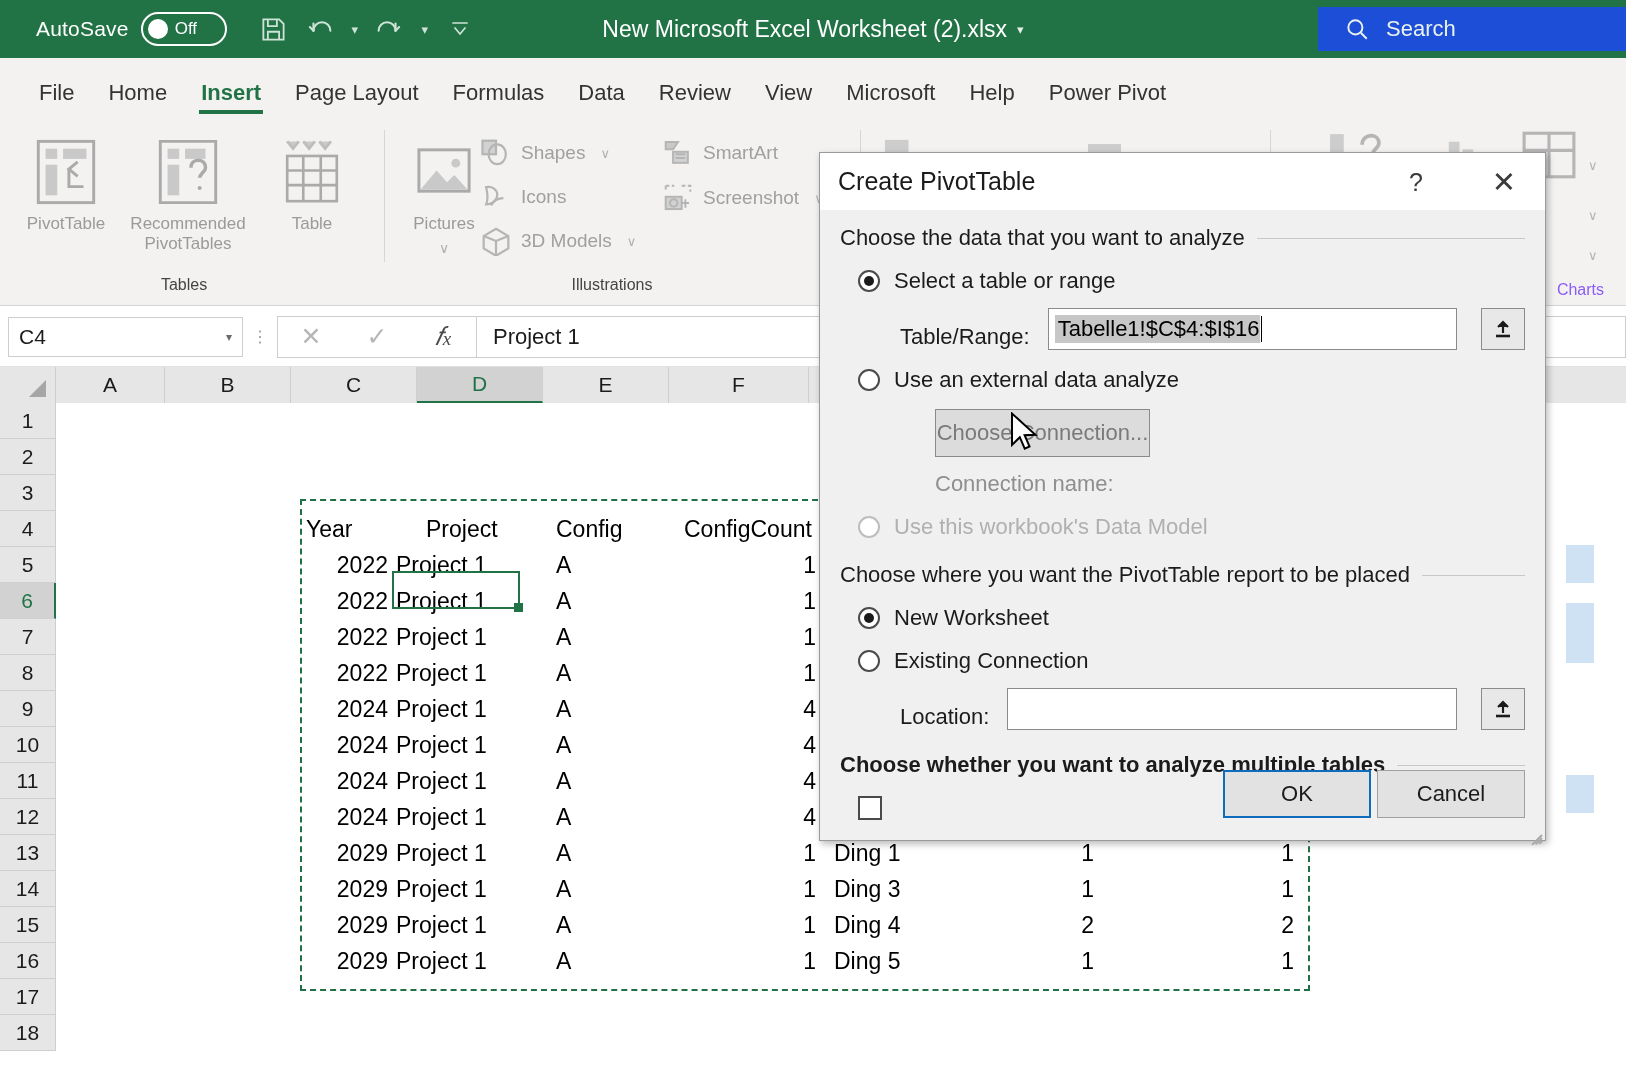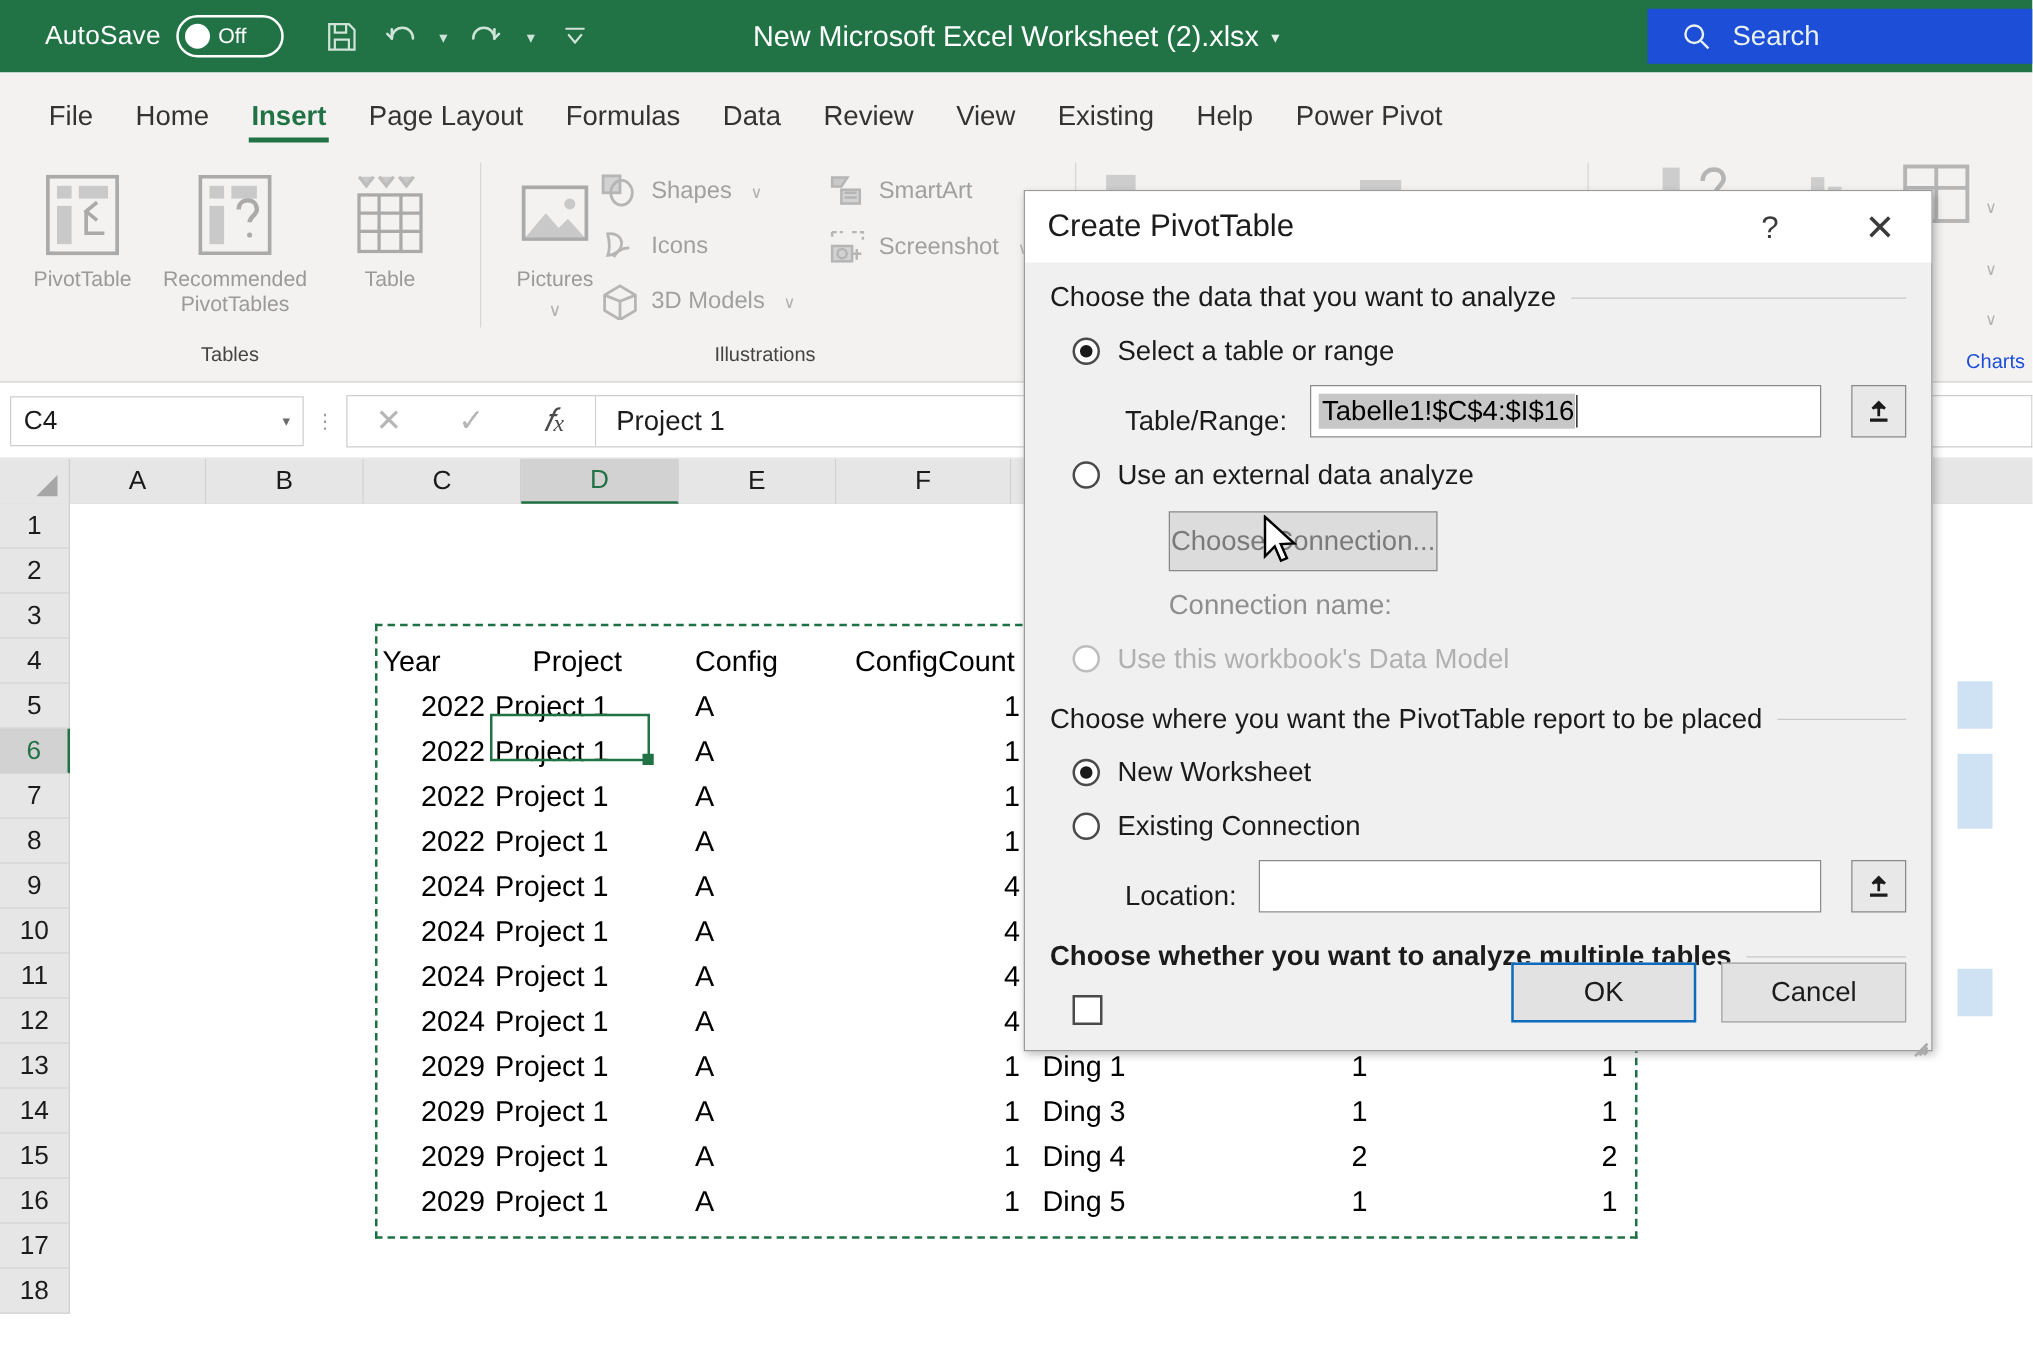--- a/index.html
+++ b/index.html
@@ -220,21 +220,21 @@
     background: #dcdcdc; border: 1px solid #8a8a8a;
     display: flex; align-items: center; justify-content: center;
     font-size: 22px; color: #7a7a7a;
   }
   .conn-name { margin-top: 14px; padding-left: 95px; font-size: 22px; color: #8e8e8e; }
 
   .chk-row { display: flex; align-items: center; gap: 14px; margin-top: 18px; padding-left: 18px; }
   .chkbox { width: 24px; height: 24px; background: #ffffff; border: 2px solid #4a4a4a; flex: none; }
 
   .dlg-buttons {
-    position: absolute; right: 20px; bottom: 22px; display: flex; gap: 20px;
+    position: absolute; right: 20px; bottom: 22px; display: flex; gap: 6px;
   }
   .btn {
     width: 148px; height: 48px; display: flex; align-items: center; justify-content: center;
     font-size: 22px; color: #1b1b1b; background: #e2e2e2; border: 1px solid #a0a0a0;
   }
   .btn.primary { border: 2px solid #0f6cbd; background: #e2e2e2; }
   .resize-grip { position: absolute; right: 3px; bottom: 2px; width: 18px; height: 18px; }
   .resize-grip i {
     position: absolute; right: 0; background: #a9a9a9; height: 2px; transform: rotate(-45deg);
     transform-origin: right center;
@@ -303,21 +303,21 @@
 
   <div class="tabs">
     <div class="tab">File</div>
     <div class="tab">Home</div>
     <div class="tab active">Insert</div>
     <div class="tab">Page Layout</div>
     <div class="tab">Formulas</div>
     <div class="tab">Data</div>
     <div class="tab">Review</div>
     <div class="tab">View</div>
-    <div class="tab">Existing</div>
+    <div class="tab">Microsoft</div>
     <div class="tab">Help</div>
     <div class="tab">Power Pivot</div>
   </div>
 
   <div class="ribbon">
 
     <div class="rgroup" style="left:8px; width:352px;">
       <div class="bigbtn" style="left:6px;">
         <div class="glyph">
           <svg width="66" height="70" viewBox="0 0 44 48" fill="none" stroke="#aaaaaa" stroke-width="2">
@@ -456,21 +456,21 @@
     <div style="position:absolute; left:1521px; top:12px;">
       <svg width="56" height="54" viewBox="0 0 36 34" fill="none" stroke="#b5b5b5" stroke-width="2">
         <rect x="2" y="3" width="32" height="28"></rect>
           <path d="M2 14h32M18 3v28"></path>
         <rect x="3" y="15" width="14" height="15" fill="#d2d2d2" stroke="none"></rect>
       </svg>
     </div>
     <div class="rt-chev" style="left:1588px; top:42px;">∨</div>
     <div class="rt-chev" style="left:1588px; top:92px;">∨</div>
     <div class="rt-chev" style="left:1588px; top:132px;">∨</div>
-    <div style="position:absolute; right:6px; bottom:6px; font-size:16px; color:#1d4ed8;">Charts</div>
+    <div style="position:absolute; right:22px; bottom:6px; font-size:16px; color:#8b5cf6;">Charts</div>
   </div>
 
   <div class="fbar">
     <div class="namebox">
       <span>C4</span>
       <span class="cc">▾</span>
     </div>
     <div class="dots">⋮</div>
     <div class="fbtns">
       <div class="fbtn">✕</div>

